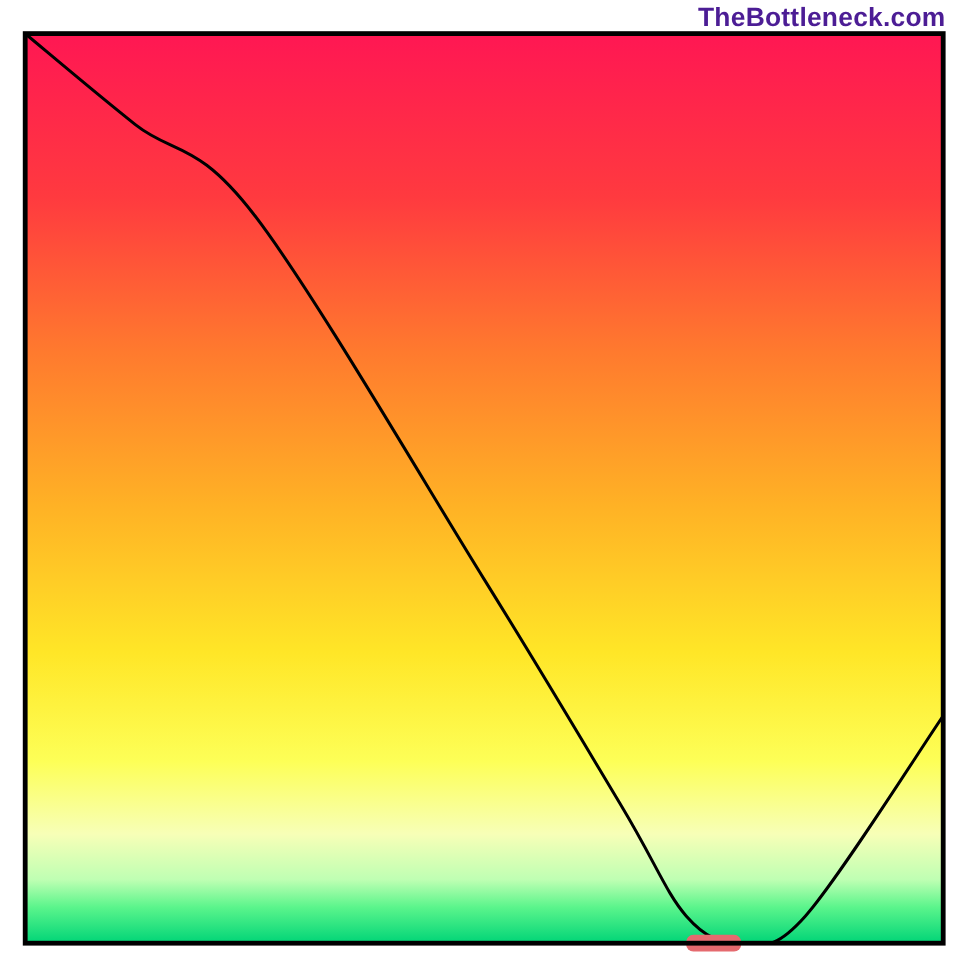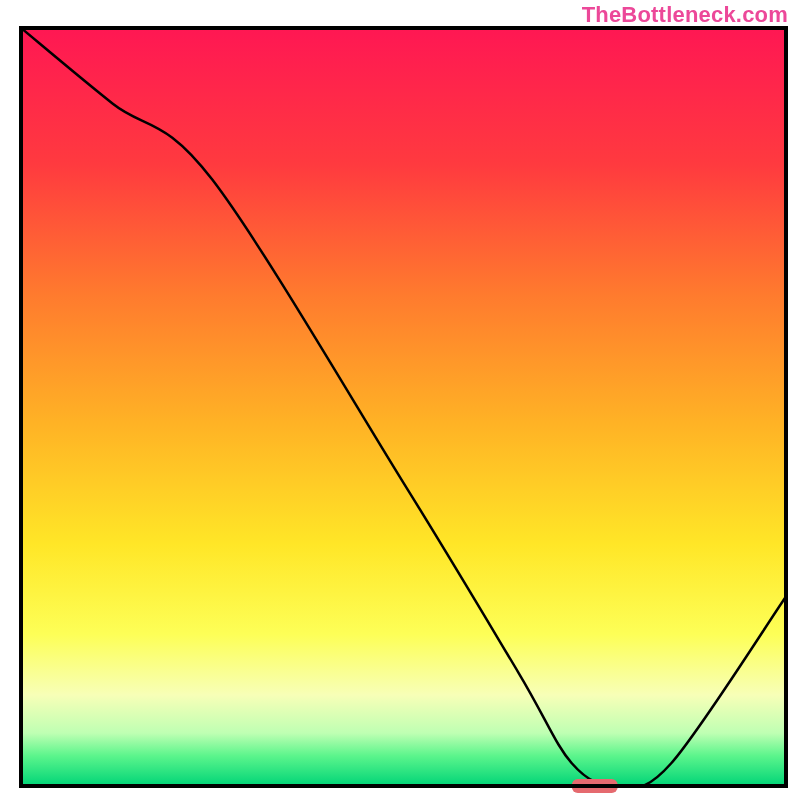--- a/index.html
+++ b/index.html
@@ -14,21 +14,21 @@
     position: relative;
     width: 800px;
     height: 800px;
   }
   .watermark {
     position: absolute;
     top: 2px;
     right: 12px;
     font-size: 22px;
     font-weight: 600;
-    color: #ec4899;
+    color: #4c1d95;
     letter-spacing: 0.2px;
     z-index: 20;
   }
   svg.chart {
     position: absolute;
     left: 0;
     top: 0;
     width: 800px;
     height: 800px;
   }

